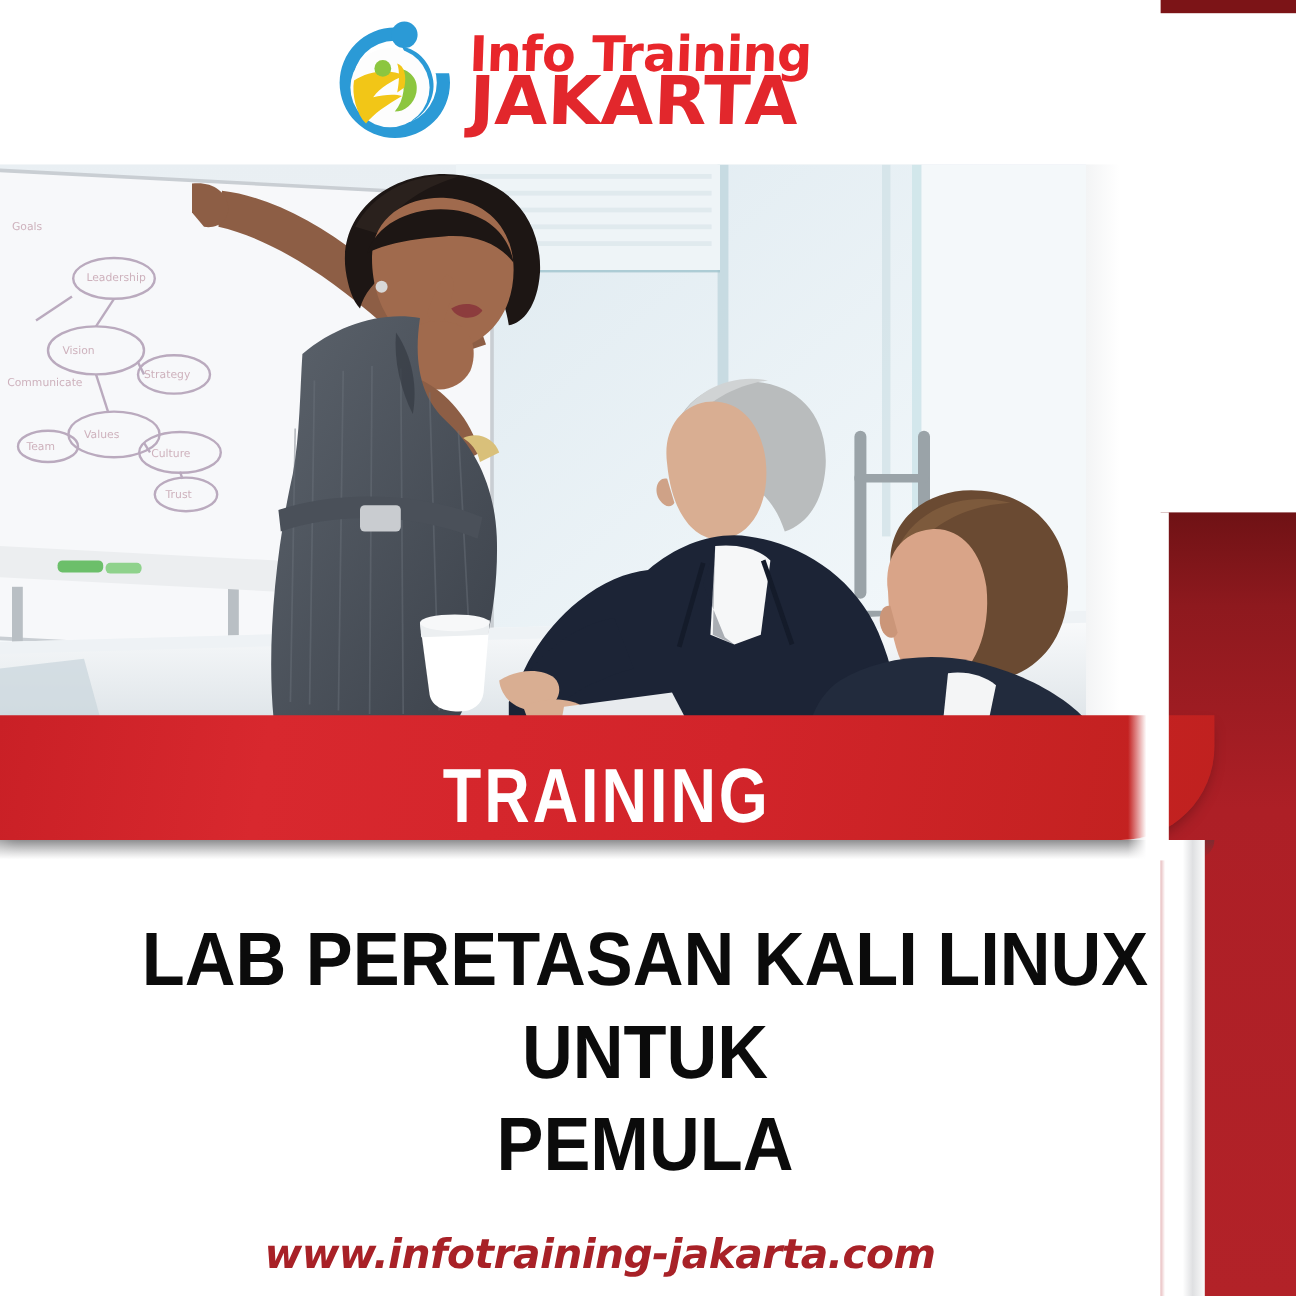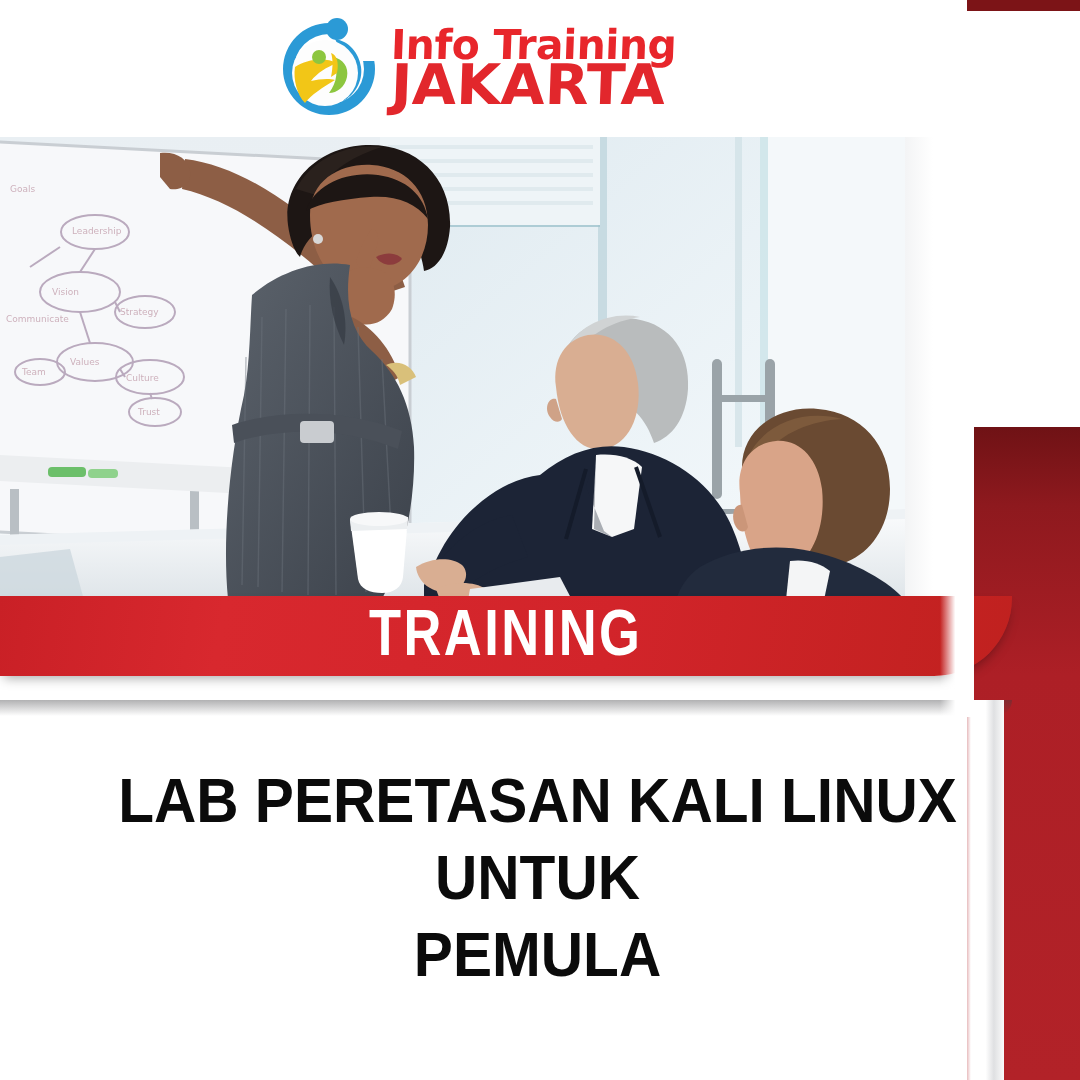--- a/index.html
+++ b/index.html
@@ -61,24 +61,24 @@
   }
   .photo svg{ display:block; width:905px; height:463px; }
 
   .photo-gap{
     position:absolute; left:905px; top:137px; width:62px; height:463px;
     background:linear-gradient(90deg,#f3f4f5 0%,#ffffff 45%,#ffffff 100%);
   }
 
   
   .banner{
-    position:absolute; left:0; top:596px; width:1012px; height:80px;
+    position:absolute; left:0; top:596px; width:1012px; height:104px;
     background:linear-gradient(100deg,#c92026 0%,#d8282e 22%,#d2242a 60%,#c0211f 100%);
     border-bottom-right-radius:78px;
-    display:flex; align-items:flex-start; justify-content:center;
+    display:flex; align-items:flex-end; justify-content:center;
     box-shadow:0 6px 12px -4px rgba(0,0,0,.35);
   }
   .banner-text{
     color:#ffffff; font-size:64px; font-weight:bold;
     font-family:"Liberation Sans Narrow","Liberation Sans",sans-serif;
     letter-spacing:3px; transform:scaleX(0.82); transform-origin:center;
     white-space:nowrap;
   }
   .banner-shadow{
     position:absolute; left:0; top:700px; width:1012px; height:16px;
@@ -356,14 +356,15 @@
   <div class="banner-shadow"></div>
 
   <div class="sheet-edge2"></div>
   <div class="sheet-edge"></div>
 
   <div class="title">
     <div>LAB PERETASAN KALI LINUX UNTUK</div>
     <div>PEMULA</div>
   </div>
 
+  <div class="url">www.infotraining-jakarta.com</div>
 
 </div>
 
 </body></html>

